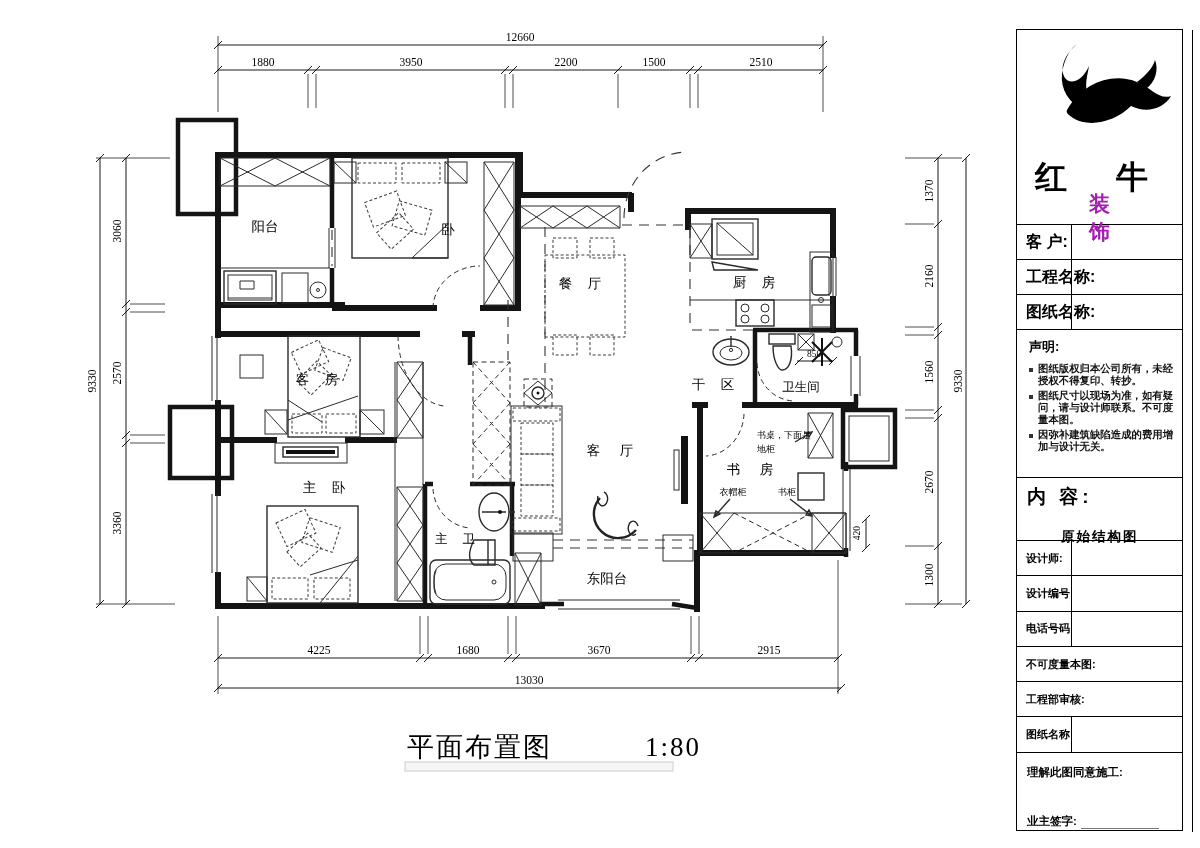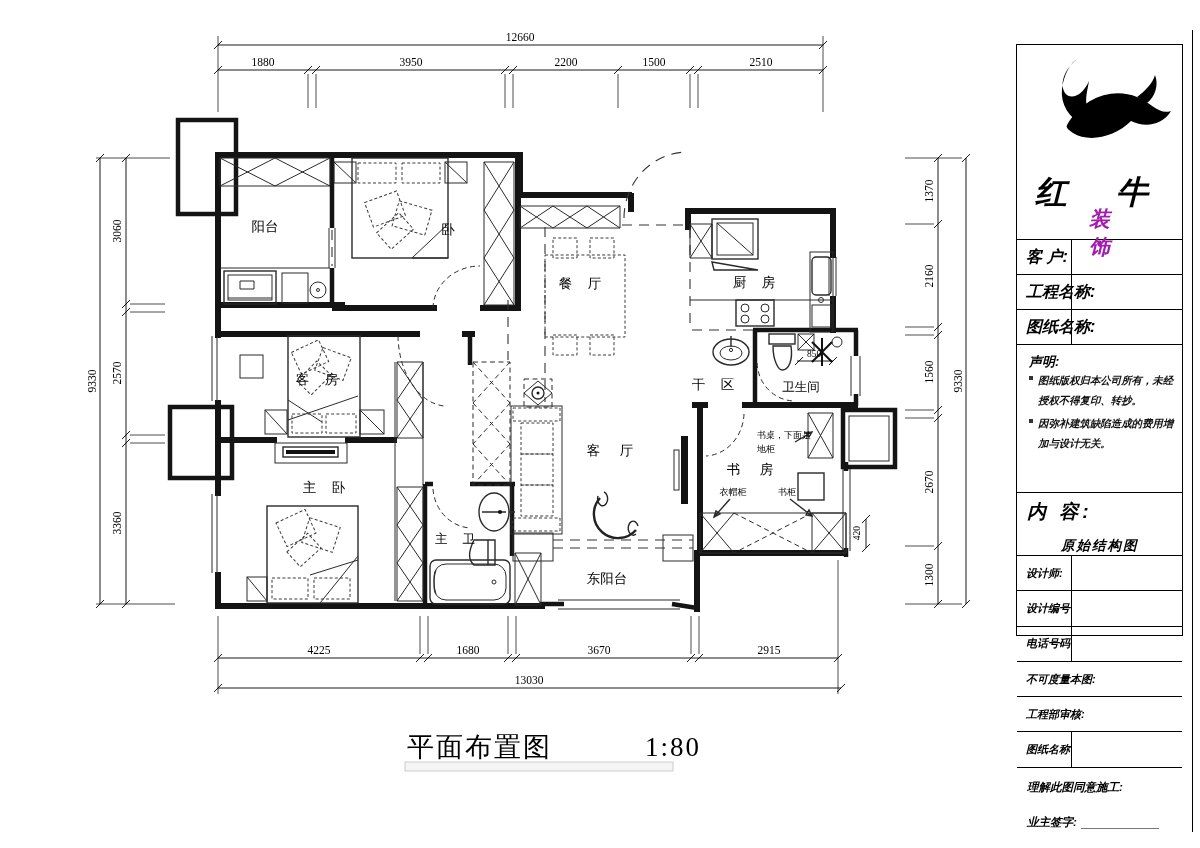--- a/index.html
+++ b/index.html
@@ -16,48 +16,48 @@
   .w{stroke:#141414;stroke-width:6;fill:none;}
   .w5{stroke:#141414;stroke-width:4.5;fill:none;}
   .t{stroke:#2a2a2a;stroke-width:1;fill:none;}
   .tw{stroke:#2a2a2a;stroke-width:1.4;fill:none;}
   .f{stroke:#3a3a3a;stroke-width:1;fill:none;stroke-dasharray:3 2.2;}
   .td{stroke:#2a2a2a;stroke-width:1;fill:none;stroke-dasharray:5 3.5;}
   .dash{stroke:#333;stroke-width:1.1;fill:none;stroke-dasharray:10 7;}
   .dim{stroke:#000;stroke-width:0.9;fill:none;}
   .ext{stroke:#000;stroke-width:0.7;fill:none;}
   
-  #tblock{position:absolute;left:1016px;top:44px;width:167px;height:592px;
+  #tblock{position:absolute;left:1016px;top:29px;width:167px;height:802px;
           border:1.6px solid #000;box-sizing:border-box;background:#fff;
-          font-family:"Liberation Sans","DejaVu Sans",sans-serif;font-style:italic;}
+          font-family:"Liberation Sans","DejaVu Sans",sans-serif;}
   #outerline{position:absolute;left:1192px;top:30px;height:802px;width:0;border-left:1.6px solid #000;}
   .sect{border-bottom:1px solid #000;box-sizing:border-box;position:relative;}
   #logo{height:187px;}
   #logo svg{display:block;margin:8px auto 0 auto;}
   .brand1{position:absolute;left:18px;top:118px;font-size:32px;font-weight:bold;letter-spacing:20px;color:#000;}
   .brand2{position:absolute;left:72px;top:152px;font-size:21px;font-weight:bold;letter-spacing:16px;color:#a21caf;}
   .frow{display:flex;height:35px;border-bottom:1px solid #000;box-sizing:border-box;align-items:center;}
   .frow:last-child{border-bottom:1px solid #000;}
   .flab{width:55px;padding-left:9px;font-size:16px;font-weight:bold;border-right:1px solid #000;
         height:100%;display:flex;align-items:center;box-sizing:border-box;white-space:nowrap;}
   .fval{flex:1;}
   #statement{height:148px;padding:8px 6px 0 12px;}
-  .sthead{font-size:13px;font-weight:bold;}
-  .stitem{display:flex;font-size:10.4px;line-height:20px;margin-bottom:3px;font-weight:bold;color:#111;}
+  .sthead{font-size:13px;font-weight:bold;margin-bottom:7px;}
+  .stitem{display:flex;font-size:10.4px;line-height:12px;margin-bottom:3px;font-weight:bold;color:#111;}
   .stitem::before{content:"";flex:0 0 4px;height:4px;background:#333;margin:5px 5px 0 0;}
   #content{height:63px;padding:6px 6px 0 10px;}
   .chead{font-size:19px;font-weight:bold;letter-spacing:4px;}
-  .cval{font-size:13.5px;font-weight:bold;margin:12px 0 0 34px;letter-spacing:2px;}
+  .cval{font-size:13.5px;font-weight:bold;margin:18px 0 0 34px;letter-spacing:2px;}
   .rrow{display:flex;height:35.3px;border-bottom:1px solid #000;box-sizing:border-box;align-items:center;}
   .rlab{width:55px;padding-left:9px;font-size:11px;font-weight:bold;height:100%;
         display:flex;align-items:center;box-sizing:border-box;white-space:nowrap;
         border-right:1px solid #000;}
   .rlab.wide{width:auto;border-right:none;padding-right:4px;}
   #tfoot{height:86px;padding:12px 8px 0 10px;font-size:11.5px;font-weight:bold;}
-  #tfoot .sign{margin-top:20px;display:flex;align-items:center;}
+  #tfoot .sign{margin-top:34px;display:flex;align-items:flex-end;}
   #tfoot .signline{display:inline-block;width:78px;border-bottom:1px solid #777;height:12px;margin-left:4px;}
 </style>
 </head>
 <body>
 
 <div id="sheet">
 
 <svg width="1010" height="848" viewBox="0 0 1010 848" style="position:absolute;left:0;top:0;">
 
   <g>
@@ -381,20 +381,23 @@
     <div class="flab">图纸名称:</div>
     <div class="fval"></div>
   </div>
 
   <div id="statement" class="sect">
     <div class="sthead">声明:</div>
     <div class="stitem">
           <span>图纸版权归本公司所有，未经授权不得复印、转抄。</span>
         </div>
     <div class="stitem">
+          <span>图纸尺寸以现场为准，如有疑问，请与设计师联系。不可度量本图。</span>
+        </div>
+    <div class="stitem">
           <span>因弥补建筑缺陷造成的费用增加与设计无关。</span>
         </div>
   </div>
 
   <div id="content" class="sect">
     <div class="chead">内 容:</div>
     <div class="cval">原始结构图</div>
   </div>
 
   <div class="rrow">

